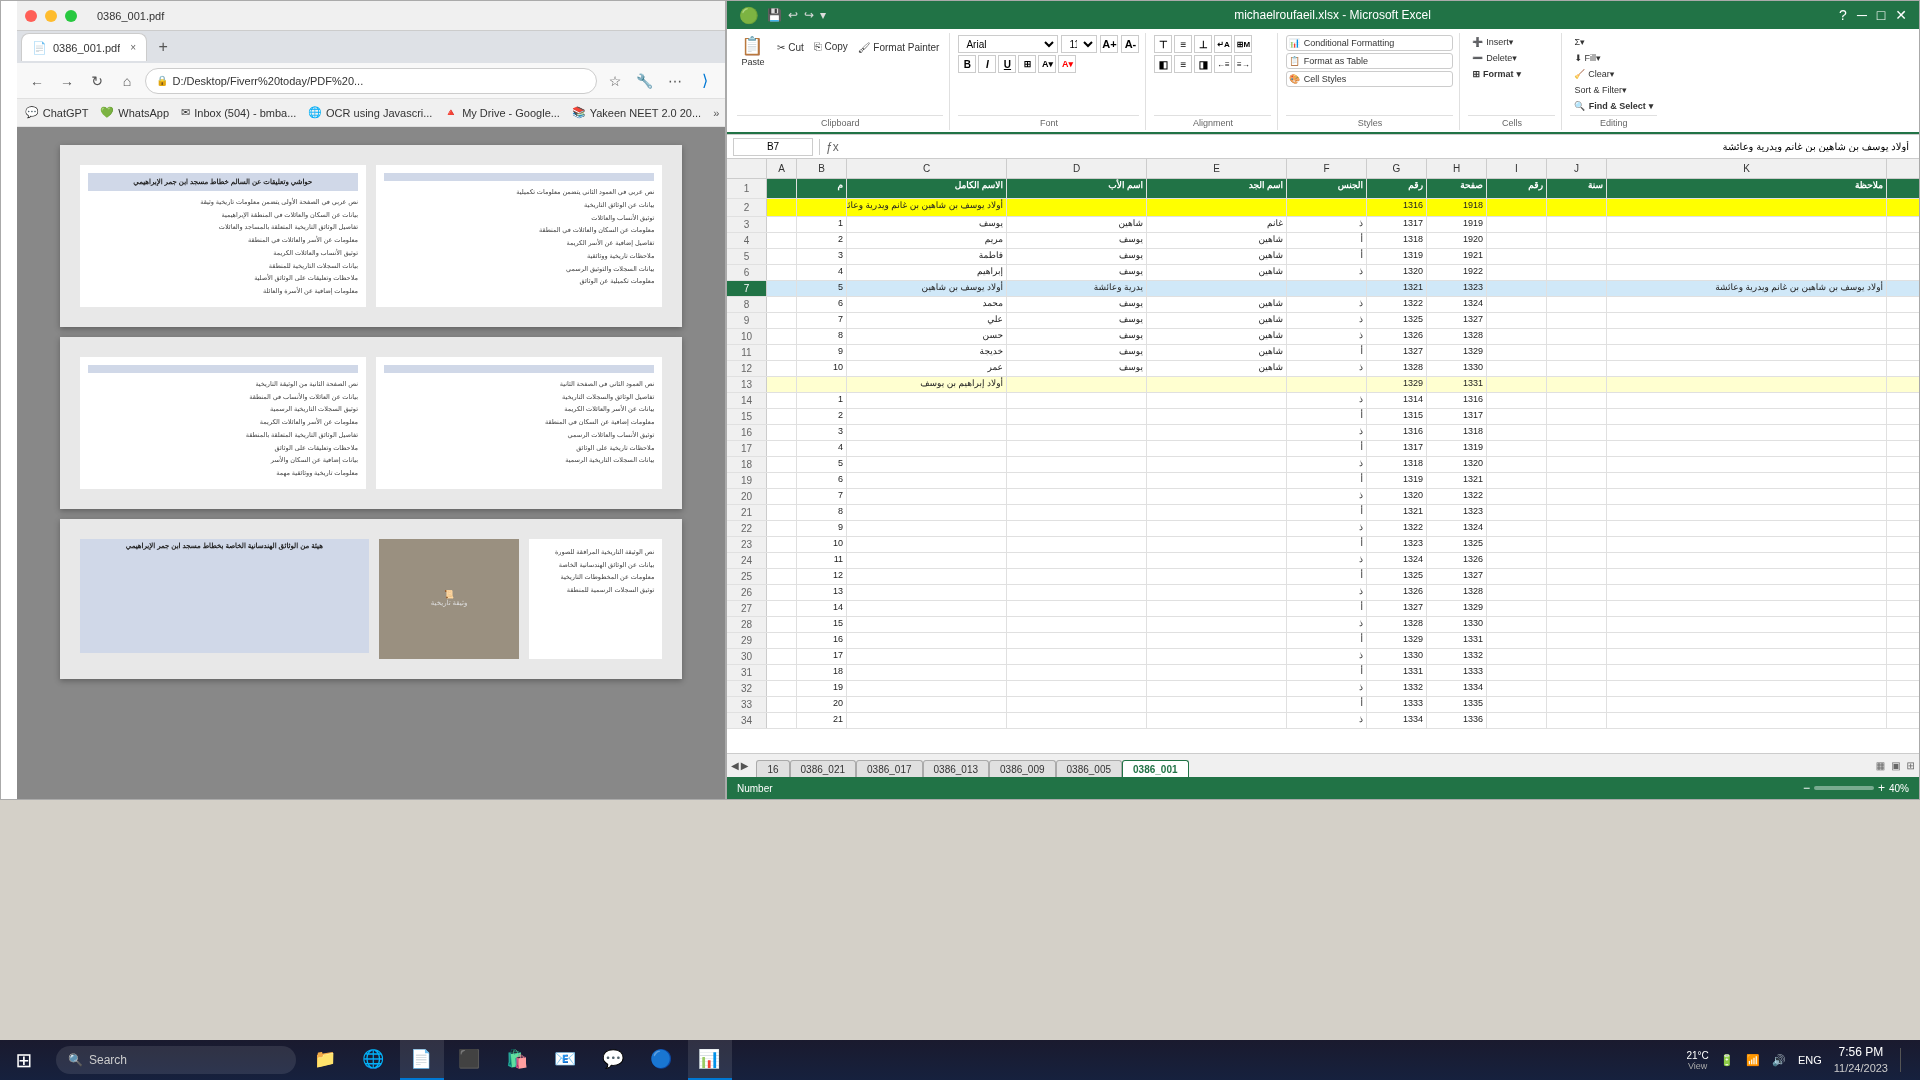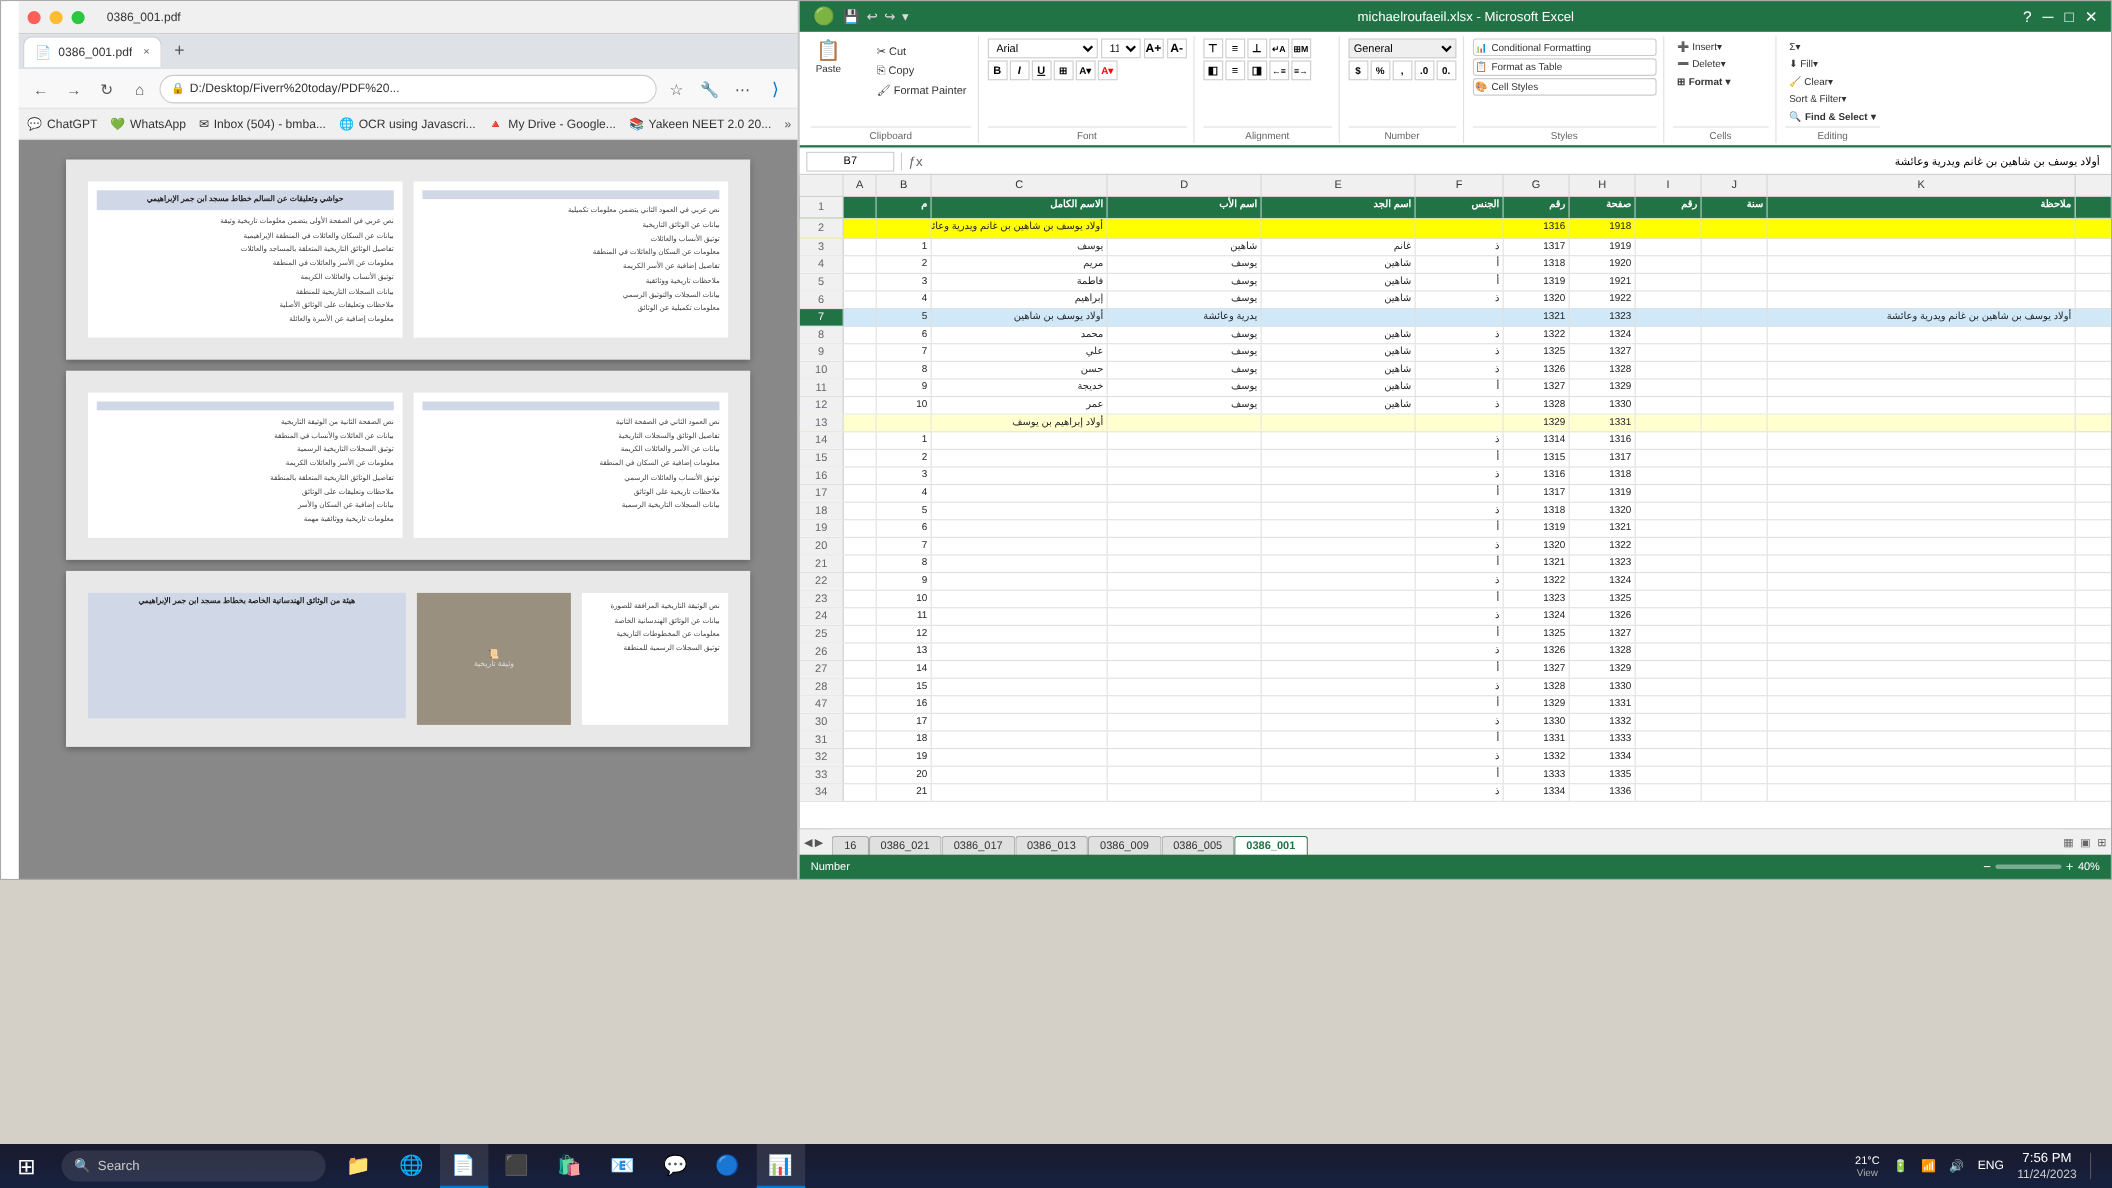--- a/index.html
+++ b/index.html
@@ -401,21 +401,21 @@
   <div id="ribbon">
 
     <div class="ribbon-content">
 
       <div class="ribbon-group">
         <div class="ribbon-group-content">
           <div class="r-btn">
             <span class="r-icon">📋</span>
             <span class="r-label">Paste</span>
           </div>
-          <div style="display:flex; flex-direction:column; gap:2px; margin-top:4px;margin-left:20px;">
+          <div style="display:flex; flex-direction:row; gap:2px; margin-top:4px;">
             <div class="r-btn-small">✂ Cut</div>
             <div class="r-btn-small">⎘ Copy</div>
             <div class="r-btn-small">🖌 Format Painter</div>
           </div>
         </div>
         <div class="ribbon-group-label">Clipboard</div>
       </div>
 
       <div class="ribbon-group" style="min-width:180px;">
         <div class="ribbon-group-content">
@@ -458,37 +458,20 @@
               <div class="fmt-btn">≡</div>
               <div class="fmt-btn">◨</div>
               <div class="fmt-btn" style="font-size:8px;">←≡</div>
               <div class="fmt-btn" style="font-size:8px;">≡→</div>
             </div>
           </div>
         </div>
         <div class="ribbon-group-label">Alignment</div>
       </div>
 
-      <div class="ribbon-group" style="min-width:100px;">
-        <div class="ribbon-group-content">
-          <div style="display:flex; flex-direction:column; gap:2px; width:100%;">
-            <select style="border:1px solid #ccc; height:18px; font-size:10px; width:100%;">
-              <option>General</option>
-            </select>
-            <div style="display:flex; gap:2px;">
-              <div class="fmt-btn" style="font-size:9px;">$</div>
-              <div class="fmt-btn" style="font-size:9px;">%</div>
-              <div class="fmt-btn" style="font-size:9px;">,</div>
-              <div class="fmt-btn" style="font-size:9px;">.0</div>
-              <div class="fmt-btn" style="font-size:9px;">0.</div>
-            </div>
-          </div>
-        </div>
-        <div class="ribbon-group-label">Number</div>
-      </div>
 
       <div class="ribbon-group" style="min-width:180px;">
         <div class="ribbon-group-content">
           <div style="display:flex; flex-direction:column; gap:2px; width:100%;">
             <div class="r-btn-small" style="font-size:9px; border:1px solid #ccc; padding:2px;">
               <span>📊</span>
               <span>Conditional Formatting</span>
             </div>
             <div class="r-btn-small" style="font-size:9px; border:1px solid #ccc; padding:2px;">
               <span>📋</span>
@@ -952,21 +935,21 @@
           <div class="sheet-cell" style="width: 140px;"></div>
           <div class="sheet-cell" style="width: 140px;"></div>
           <div class="sheet-cell" style="width: 80px;">ذ</div>
           <div class="sheet-cell number" style="width: 60px;">1328</div>
           <div class="sheet-cell number" style="width: 60px;">1330</div>
           <div class="sheet-cell" style="width: 60px;"></div>
           <div class="sheet-cell" style="width: 60px;"></div>
           <div class="sheet-cell" style="width: 280px;"></div>
         </div>
         <div class="sheet-row" style="min-height: 16px;">
-          <div class="row-num">47</div>
+          <div class="row-num">29</div>
           <div class="sheet-cell" style="width: 30px;"></div>
           <div class="sheet-cell" style="width: 50px;">16</div>
           <div class="sheet-cell" style="width: 160px;"></div>
           <div class="sheet-cell" style="width: 140px;"></div>
           <div class="sheet-cell" style="width: 140px;"></div>
           <div class="sheet-cell" style="width: 80px;">أ</div>
           <div class="sheet-cell number" style="width: 60px;">1329</div>
           <div class="sheet-cell number" style="width: 60px;">1331</div>
           <div class="sheet-cell" style="width: 60px;"></div>
           <div class="sheet-cell" style="width: 60px;"></div>

